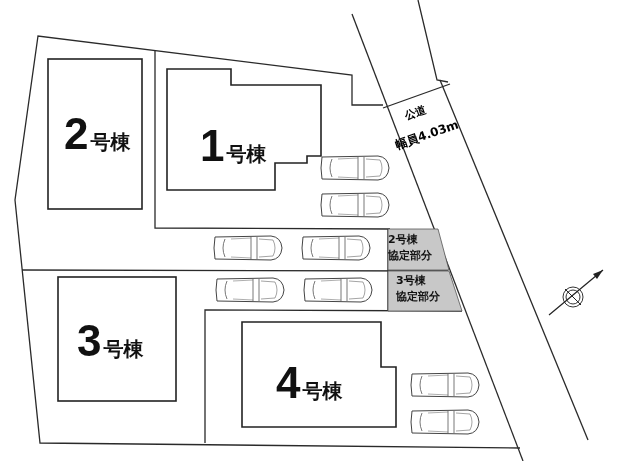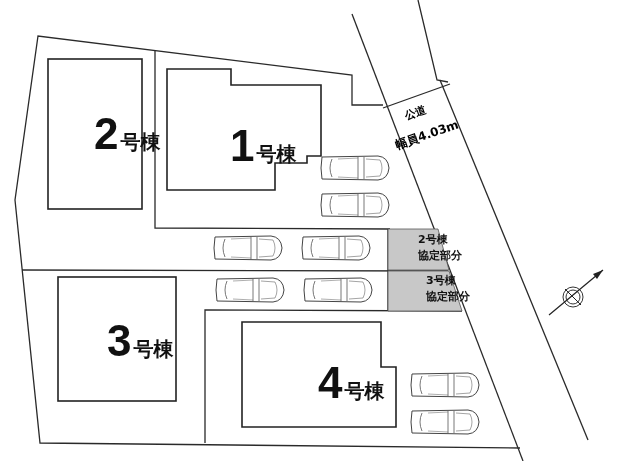--- a/index.html
+++ b/index.html
@@ -1,21 +1,21 @@
 <!DOCTYPE html>
 <html><head>
   <meta charset="utf-8">
   <style>
     html, body { margin: 0; padding: 0; background: #ffffff; }
     body { width: 620px; height: 461px; position: relative; overflow: hidden; font-family: "DejaVu Sans", sans-serif; }
     svg.plan { position: absolute; left: 0; top: 0; width: 620px; height: 461px; }
     .lot-line { fill: none; stroke: #2a2a2a; stroke-width: 1.3; }
     .bldg { fill: #ffffff; stroke: #222222; stroke-width: 1.6; }
     .shade { fill: #c8c8c8; stroke: #555; stroke-width: 0.8; }
-    .label { position: absolute; color: #111; white-space: nowrap; margin-left: 30px; }
+    .label { position: absolute; color: #111; white-space: nowrap; }
     .bnum { font-weight: bold; font-size: 44px; font-family: "Liberation Sans", sans-serif; line-height: 1; }
     .bsuf { font-weight: bold; font-size: 20px; font-family: "DejaVu Sans", sans-serif; margin-left: 2px; }
     .small { font-size: 11px; font-weight: bold; line-height: 16px; }
     .road { position: absolute; font-size: 11px; font-weight: bold; transform-origin: 0 0; }
     .car { position: absolute; width: 72px; height: 28px; }
   </style>
 </head>
 <body>
 
 <svg class="plan" viewBox="0 0 620 461">
@@ -91,21 +91,21 @@
 
 <div class="label" style="left:64px;top:112px">
   <span class="bnum">2</span><span class="bsuf">号棟</span>
 </div>
 <div class="label" style="left:200px;top:124px">
   <span class="bnum">1</span><span class="bsuf">号棟</span>
 </div>
 <div class="label" style="left:77px;top:319px">
   <span class="bnum">3</span><span class="bsuf">号棟</span>
 </div>
-<div class="label" style="left:288px;top:361px">
+<div class="label" style="left:276px;top:361px">
   <span class="bnum">4</span><span class="bsuf">号棟</span>
 </div>
 
 <div class="label small" style="left:388px;top:232px">
   <div>2号棟</div>
   <div>協定部分</div>
 </div>
 <div class="label small" style="left:396px;top:273px">
   <div>3号棟</div>
   <div>協定部分</div>

